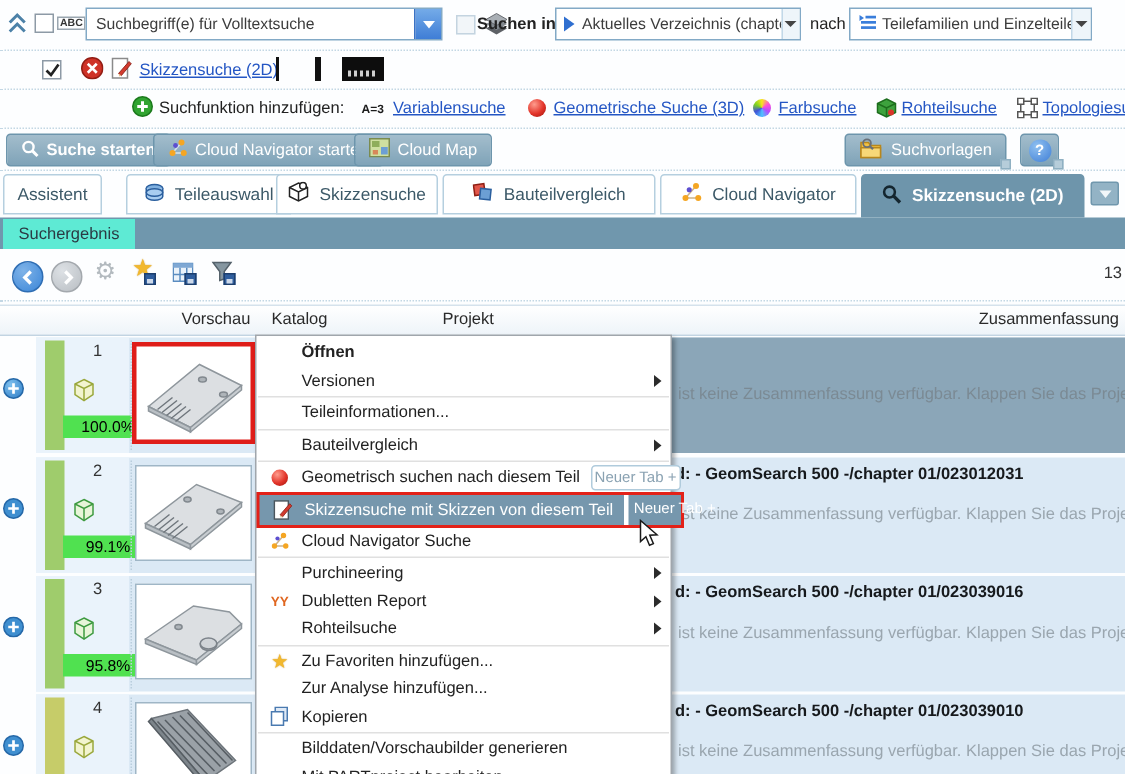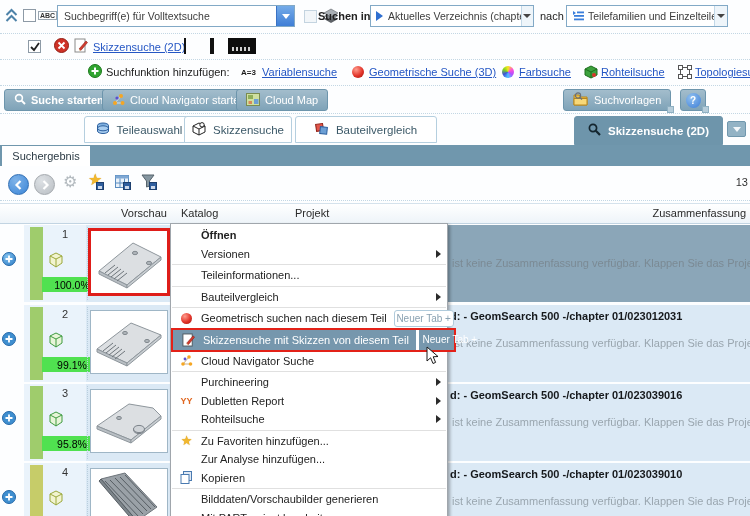--- a/index.html
+++ b/index.html
@@ -26,21 +26,21 @@
   .btn{position:absolute;height:22px;background:linear-gradient(#a3bdcc,#7fa3b8);border:1px solid #6d95ac;border-radius:3px;
        color:#fff;display:flex;align-items:center;gap:5px;padding:0 9px;box-sizing:border-box;white-space:nowrap}
   .btn b{font-weight:bold}
   .mini-mark{position:absolute;width:5px;height:5px;background:#b6cdda;border:1px solid #8fb0c2}
 
   
   .tab{position:absolute;top:116px;height:27px;background:#fff;border:1px solid #b5cfdf;border-radius:3px 3px 0 0;
        box-sizing:border-box;display:flex;align-items:center;justify-content:center;gap:7px;color:#3c5968;font-size:11.5px}
   .tab.active{top:116px;height:29px;background:#6e95ab;border-color:#6e95ab;color:#fff;font-weight:bold}
   .strip{position:absolute;left:0;right:0;top:145px;height:21px;background:#7097ad}
-  .strip .subtab{position:absolute;left:2px;top:1px;width:88px;height:20px;background:#ffffff;display:flex;align-items:center;justify-content:center;color:#2b3a44}
+  .strip .subtab{position:absolute;left:2px;top:1px;width:88px;height:20px;background:#5eead4;display:flex;align-items:center;justify-content:center;color:#2b3a44}
 
   
   .circ{position:absolute;width:19px;height:19px;border-radius:50%;display:flex;align-items:center;justify-content:center}
   .disk{position:absolute;width:8px;height:8px;background:#2f5e9e;border:1px solid #1d3f6e;box-sizing:border-box}
   .disk:after{content:"";position:absolute;left:1px;bottom:0;width:4px;height:3px;background:#cdd9ea}
 
   
   .thead{position:absolute;left:0;right:0;top:203px;height:19px;background:linear-gradient(#ffffff,#eef4f9);
          border-top:1px solid #d5e2ec;border-bottom:1px solid #c2d4e2}
   .thead span{position:absolute;top:3px;color:#2a2a2a}
@@ -237,20 +237,23 @@
         </svg></span>
     <span>Suchvorlagen</span>
   </div>
   <span class="mini-mark" style="left:667px;top:106px"></span>
   <div class="abs" style="left:680px;top:89px;width:26px;height:22px;border:1px solid #6d95ac;border-radius:3px;background:linear-gradient(#a3bdcc,#7fa3b8);display:flex;align-items:center;justify-content:center;box-sizing:border-box">
     <span style="width:15px;height:15px;border-radius:50%;background:radial-gradient(circle at 35% 30%,#8fc0f0,#3f7ed6);color:#fff;font-weight:bold;font-size:10px;display:flex;align-items:center;justify-content:center">?</span>
   </div>
   <span class="mini-mark" style="left:702px;top:106px"></span>
   <div class="dotsep" style="top:113px"></div>
 
+  <div class="tab" style="left:2px;width:66px">
+    <span>Assistent</span>
+  </div>
   <div class="tab" style="left:84px;width:110px">
     <span><svg width="14" height="13" viewBox="0 0 14 13">
           <ellipse cx="7" cy="3.5" rx="5.5" ry="2.5" fill="#7fb0e0" stroke="#2b5f9e"></ellipse>
           <path d="M1.5 3.5 V9 A5.5 2.5 0 0 0 12.5 9 V3.5" fill="#a8cdf0" stroke="#2b5f9e"></path>
           <ellipse cx="7" cy="6.3" rx="5.5" ry="2.5" fill="none" stroke="#2b5f9e"></ellipse>
         </svg></span>
     <span>Teileauswahl</span>
   </div>
   <div class="tab" style="left:184px;width:108px">
     <span><svg width="14" height="14" viewBox="0 0 14 14">
@@ -259,20 +262,31 @@
           <circle cx="10" cy="2.8" r="2.2" fill="#fff" stroke="#222"></circle>
         </svg></span>
     <span>Skizzensuche</span>
   </div>
   <div class="tab" style="left:295px;width:142px">
     <span><svg width="14" height="14" viewBox="0 0 14 14">
           <rect x="1" y="2" width="7" height="7" fill="#e2564a" stroke="#8e1f14" transform="rotate(-8 4 5)"></rect>
           <rect x="5" y="5" width="7" height="7" fill="#6c9fd4" stroke="#2b5f9e" transform="rotate(6 9 9)"></rect>
         </svg></span>
     <span>Bauteilvergleich</span>
+  </div>
+  <div class="tab" style="left:440px;width:131px">
+    <span><svg width="14" height="14" viewBox="0 0 14 14">
+          <line x1="3" y1="11" x2="10" y2="3" stroke="#c9b08a" stroke-width="1"></line>
+          <line x1="3" y1="11" x2="11" y2="11" stroke="#c9b08a" stroke-width="1"></line>
+          <circle cx="3" cy="11" r="2" fill="#f5a623"></circle>
+          <circle cx="10" cy="3" r="2" fill="#f5a623"></circle>
+          <circle cx="11.5" cy="11" r="2" fill="#f5a623"></circle>
+          <circle cx="5.5" cy="5.5" r="1.7" fill="#5d4fd0"></circle>
+        </svg></span>
+    <span>Cloud Navigator</span>
   </div>
   <div class="tab active" style="left:574px;width:149px">
     <span><svg width="13" height="13" viewBox="0 0 13 13">
           <circle cx="5" cy="5" r="3.6" fill="none" stroke="#14262f" stroke-width="1.7"></circle>
           <line x1="7.8" y1="7.8" x2="12" y2="12" stroke="#14262f" stroke-width="2.2"></line>
         </svg></span>
     <span>Skizzensuche (2D)</span>
   </div>
   <div class="abs" style="left:727px;top:121px;width:19px;height:16px;background:#93b3c5;border:1px solid #7097ad;border-radius:2px;display:flex;align-items:center;justify-content:center;box-sizing:border-box">
     <span class="tri-dn-w" style="border-top-color:#f2f7fa"></span>

